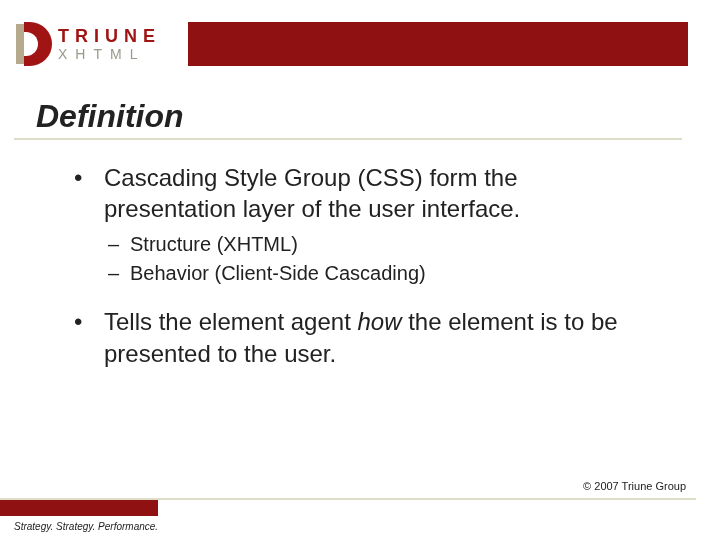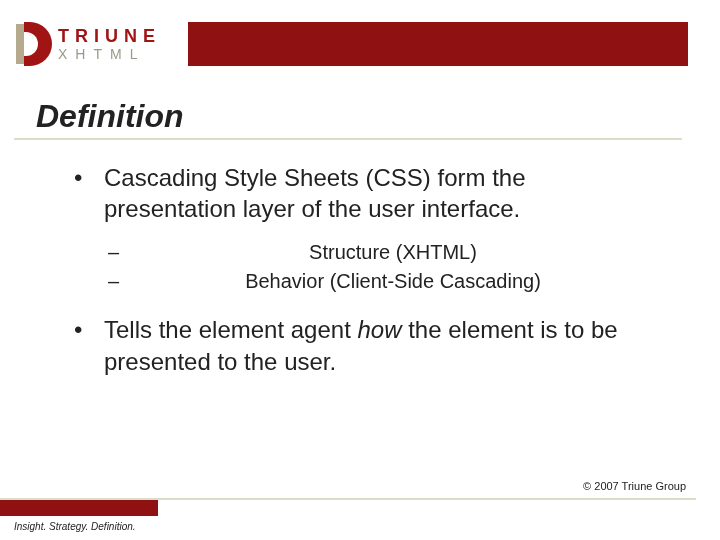--- a/index.html
+++ b/index.html
@@ -18,21 +18,21 @@
   .logo-text .t2 { letter-spacing: 8px; font-weight: 400; font-size: 14px; color: #9a9a8a; font-family: Arial, sans-serif; margin-top: 2px; }
 
   .title { position: absolute; top: 98px; left: 36px; font-size: 32px; font-weight: 700; font-style: italic; font-family: Verdana, Geneva, sans-serif; color: #222; text-align: center; }
 
   .title-rule { position: absolute; top: 138px; left: 14px; right: 14px; height: 2px; background: #dcdcc7; }
 
   .content { position: absolute; top: 162px; left: 74px; right: 40px; }
   .bullet1 { list-style: none; }
   .bullet1 > li { position: relative; padding-left: 30px; margin-bottom: 18px; font-size: 24px; line-height: 1.3; }
   .bullet1 > li::before { content: "•"; position: absolute; left: 0; top: 0; font-size: 24px; }
-  .sub { list-style: none; margin-top: 14px; margin-left: 4px; text-align: center; }
+  .sub { list-style: none; margin-top: 6px; margin-left: 4px; }
   .sub > li { position: relative; padding-left: 22px; font-size: 20px; line-height: 1.45; }
   .sub > li::before { content: "–"; position: absolute; left: 0; top: 0; }
   .bold { font-weight: 700; }
   .italic { font-style: italic; }
 
   .copyright { position: absolute; right: 10px; bottom: 48px; font-size: 11px; font-family: Arial, sans-serif; color: #222; margin-top: 16px; }
 
   .footer-bar { position: absolute; left: 0; bottom: 24px; width: 158px; height: 16px; background: #8f1111; }
   .footer-rule { position: absolute; left: 0; right: 0; bottom: 40px; height: 2px; background: #dcdcc7; }
   .tagline { position: absolute; left: 14px; bottom: 8px; font-size: 10px; font-style: italic; font-family: Arial, sans-serif; color: #222; }
@@ -55,30 +55,30 @@
       <span class="t2">XHTML</span>
     </div>
   </div>
 
   <div class="title">Definition</div>
   <div class="title-rule"></div>
 
   <div class="content">
     <ul class="bullet1">
       <li>
-        <span>Cascading Style Sheets (CSS) form the presentation layer of the user interface.</span>
+        <span>Cascading Style Group (CSS) form the presentation layer of the user interface.</span>
         <ul class="sub">
           <li><span>Structure (XHTML)</span></li>
           <li><span>Behavior (Client-Side Cascading)</span></li>
         </ul>
       </li>
       <li>
         <span>Tells the element agent </span><span class="italic">how</span><span> the element is to be presented to the user.</span>
       </li>
     </ul>
   </div>
 
   <div class="footer-rule"></div>
   <div class="copyright">© 2007 Triune Group</div>
   <div class="footer-bar"></div>
-  <div class="tagline">Insight. Strategy. Definition.</div>
+  <div class="tagline">Strategy. Strategy. Performance.</div>
 
 </div>
 
 </body></html>

